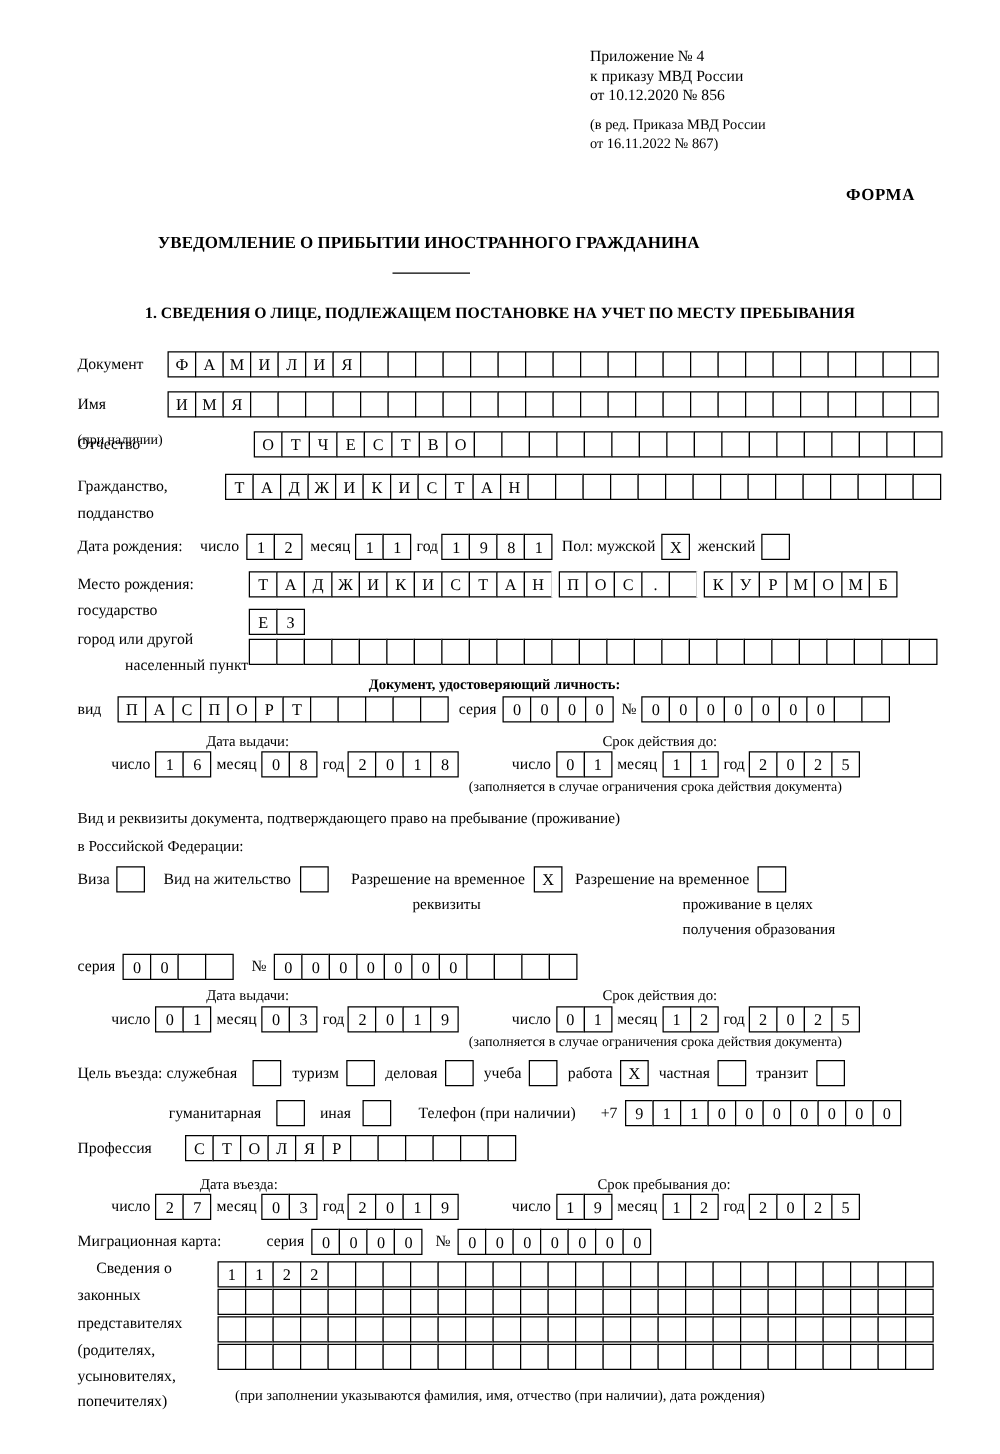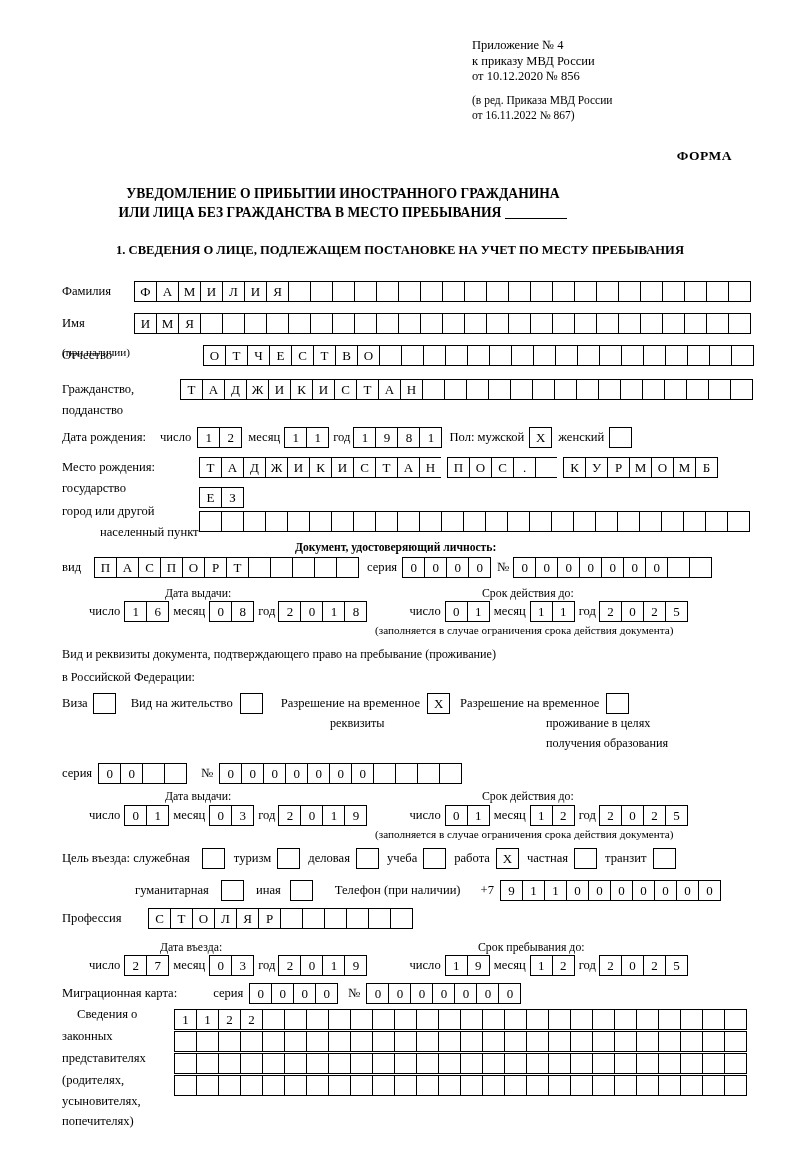--- a/index.html
+++ b/index.html
@@ -83,28 +83,28 @@
     <div class="gap"></div>
     <div class="ln sm">(в ред. Приказа МВД России</div>
     <div class="ln sm">от 16.11.2022 № 867)</div>
   </div>
 
   <div class="forma">ФОРМА</div>
 
   <div class="title">
     <div>УВЕДОМЛЕНИЕ О ПРИБЫТИИ ИНОСТРАННОГО ГРАЖДАНИНА</div>
     <div>
-      <span class="l2">ИЛИ ЛИЦА БЕЗ ГРАЖДАНСТВА В МЕСТО ПРЕБЫВАНИЯ</span><span class="blank"></span>
+      <span class="blank"></span>
     </div>
   </div>
 
   <div class="section1">1. СВЕДЕНИЯ О ЛИЦЕ, ПОДЛЕЖАЩЕМ ПОСТАНОВКЕ НА УЧЕТ ПО МЕСТУ ПРЕБЫВАНИЯ</div>
 
   <div class="row" style="top:281px; left:62px;">
-    <span class="lbl" style="width:72px;">Фамилия</span>
+    <span class="lbl" style="width:72px;">Документ</span>
     <span class="boxes">
         <span class="bx">Ф</span>
         <span class="bx">А</span>
         <span class="bx">М</span>
         <span class="bx">И</span>
         <span class="bx">Л</span>
         <span class="bx">И</span>
         <span class="bx">Я</span>
         <span class="bx"></span>
         <span class="bx"></span>
@@ -762,14 +762,15 @@
         <span class="bx"></span>
         <span class="bx"></span>
         <span class="bx"></span>
         <span class="bx"></span>
         <span class="bx"></span>
         <span class="bx"></span>
         <span class="bx"></span>
       </span>
   </div>
 
+  <div class="hint center" style="top:1110px; left:0; width:800px; font-size:11.6px;">(при заполнении указываются фамилия, имя, отчество (при наличии), дата рождения)</div>
 
 </div>
 
 </body></html>

